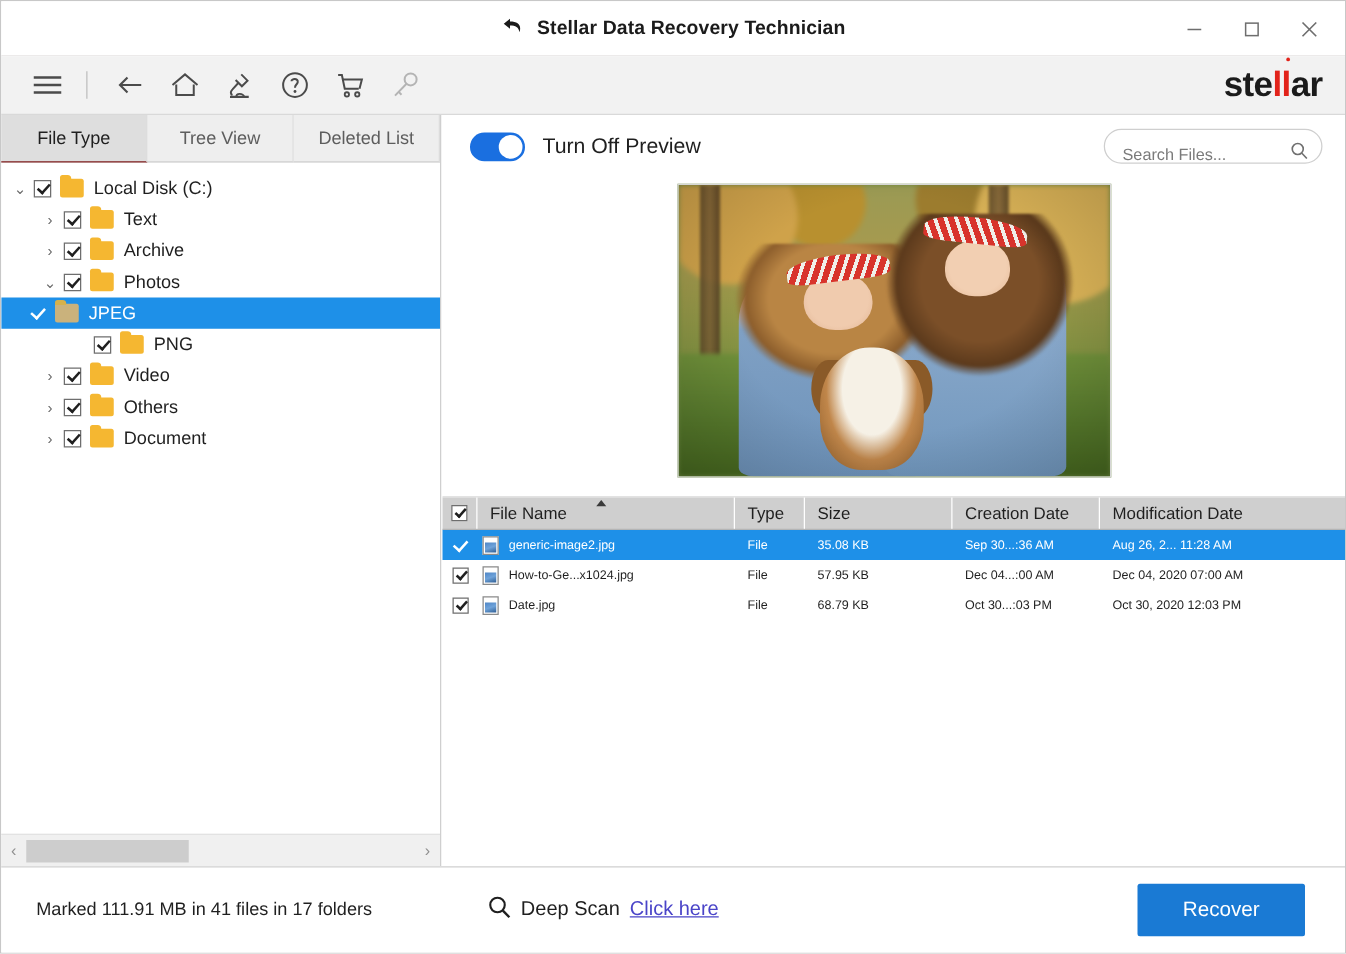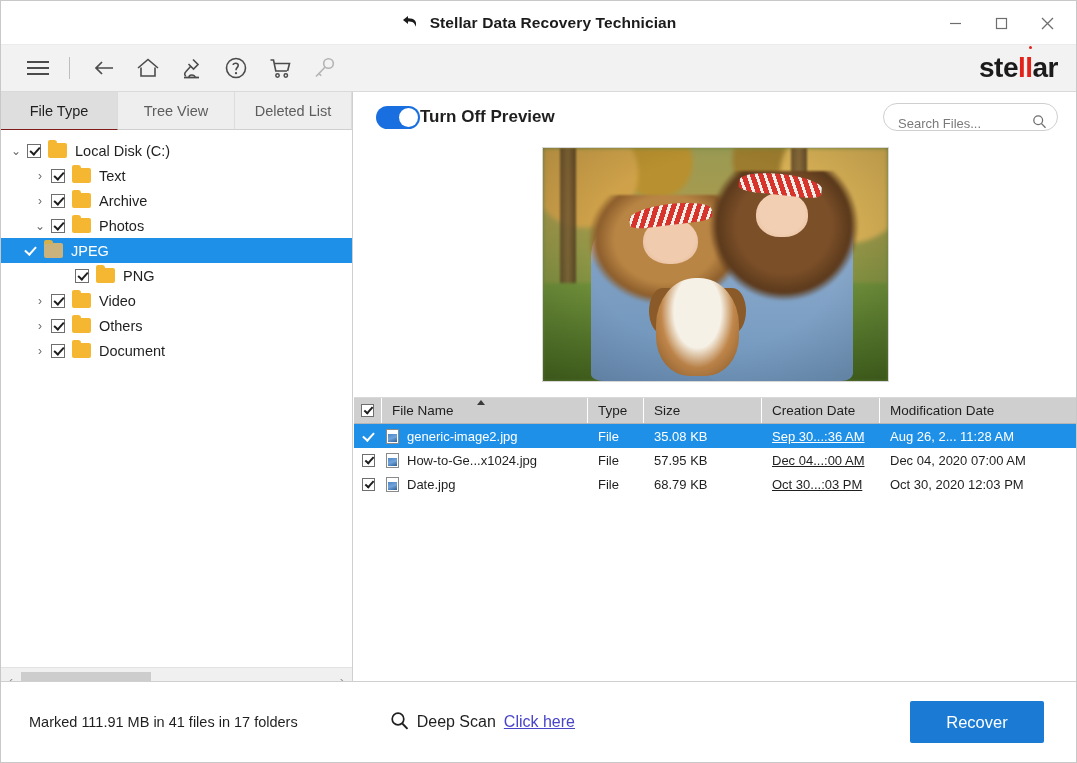--- a/index.html
+++ b/index.html
@@ -162,21 +162,21 @@
   }
   .toggle {
     width: 44px; height: 23px; border-radius: 12px;
     background: #1a6fe0; position: relative; flex: 0 0 44px;
   }
   .toggle::after {
     content: ""; position: absolute; right: 2px; top: 2px;
     width: 19px; height: 19px; border-radius: 50%; background: #ffffff;
   }
   .prev-label {
-    font-size: 17px; color: #1f1f1f; font-weight: bold;
+    margin-left: 14px; font-size: 17px; color: #1f1f1f;
   }
   .search-box {
     margin-left: auto;
     width: 175px; height: 28px; border: 1px solid #cfcfcf;
     border-radius: 14px; background: #ffffff;
     display: flex; align-items: center; padding: 12px 10px 0 14px;
   }
   .search-ph { font-size: 13px; color: #7a7a7a; flex: 1; }
 
   .preview-wrap {
@@ -295,29 +295,29 @@
   .th.cdate { flex: 0 0 118px; }
   .th.mdate { flex: 1; border-right: none; }
   .sort-caret {
     position: absolute; left: 95px; top: 2px;
     width: 0; height: 0;
     border-left: 4px solid transparent; border-right: 4px solid transparent;
     border-bottom: 5px solid #3a3a3a;
   }
   .trow {
     display: flex; height: 24px; align-items: center;
-    font-size: 13px; color: #1f1f1f;
+    font-size: 10px; color: #1f1f1f;
   }
   .trow.sel { background: #1e90e8; color: #ffffff; }
   .td { padding-left: 10px; display: flex; align-items: center; }
   .td.cb { flex: 0 0 28px; padding-left: 0; justify-content: center; }
   .td.name { flex: 0 0 206px; padding-left: 4px; }
   .td.type { flex: 0 0 56px; }
   .td.size { flex: 0 0 118px; }
-  .td.cdate { flex: 0 0 118px; text-decoration: underline; }
+  .td.cdate { flex: 0 0 118px; }
   .td.mdate { flex: 1; }
   .rcb {
     width: 13px; height: 13px; border: 1px solid #6e6e6e; background: #fff;
     position: relative;
   }
   .rcb::after {
     content: ""; position: absolute; left: 4px; top: 0px;
     width: 3px; height: 7px;
     border: solid #1f1f1f; border-width: 0 2px 2px 0;
     transform: rotate(42deg);
@@ -334,21 +334,21 @@
     background: #ffffff; border: 1px solid #8a8a8a; position: relative;
   }
   .fileicon::after {
     content: ""; position: absolute; left: 1px; bottom: 1px; right: 1px;
     height: 8px;
     background: linear-gradient(160deg,#4f86c6 0%,#6fa3da 50%,#2f5e94 100%);
   }
 
   
   .footer {
-    position: absolute; left: 0; right: 0; bottom: 0; height: 81px;
+    position: absolute; left: 0; right: 0; bottom: 0; height: 69px;
     background: #ffffff; border-top: 1px solid #cfcfcf;
     display: flex; align-items: center;
   }
   .marked {
     margin-left: 28px; font-size: 14.5px; color: #1f1f1f;
   }
   .deepscan {
     margin-left: 92px; display: flex; align-items: center; gap: 8px;
     font-size: 16px; color: #1f1f1f;
   }

